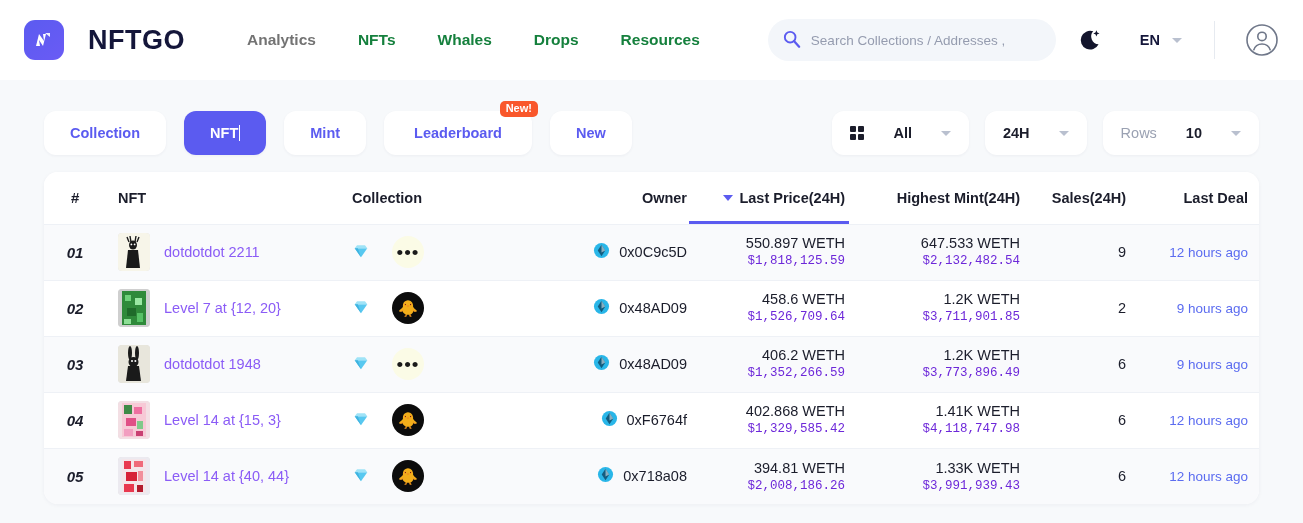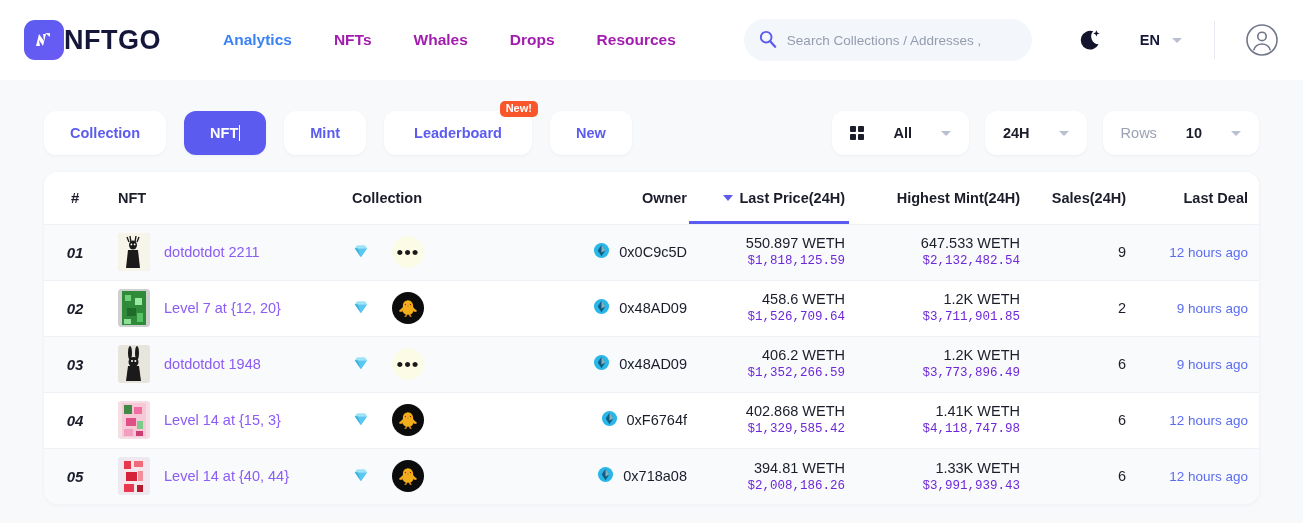--- a/index.html
+++ b/index.html
@@ -11,36 +11,36 @@
     color: #1b1d2b;
   }
 
   
   .header {
     height: 80px; background: #ffffff;
     display: flex; align-items: center;
     padding: 0 24px;
     position: relative;
   }
-  .brand { display: flex; align-items: center; gap: 0; margin-right: 62px; }
+  .brand { display: flex; align-items: center; gap: 24px; margin-right: 62px; }
   .logo-box {
     width: 40px; height: 40px; border-radius: 11px;
     background: linear-gradient(140deg,#5b5bf0 0%,#6a5bf5 100%);
     display: flex; align-items: center; justify-content: center;
   }
   .brand-word {
     font-size: 27px; font-weight: bold; letter-spacing: 0.5px;
     color: #14163a;
   }
   .nav { display: flex; align-items: center; gap: 42px; }
   .nav-item {
-    font-size: 15.5px; font-weight: bold; color: #a21caf;
+    font-size: 15.5px; font-weight: bold; color: #15803d;
     cursor: pointer; white-space: nowrap;
   }
-  .nav-item.active { color: #3b82f6; }
+  .nav-item.active { color: #737373; }
 
   .search-wrap {
     margin-left: 68px;
     width: 288px; height: 42px;
     background: #f3f6fa; border-radius: 21px;
     display: flex; align-items: center; padding: 0 14px; gap: 10px;
   }
   .search-input {
     border: none; outline: none; background: transparent;
     font-family: "Liberation Sans", sans-serif;

